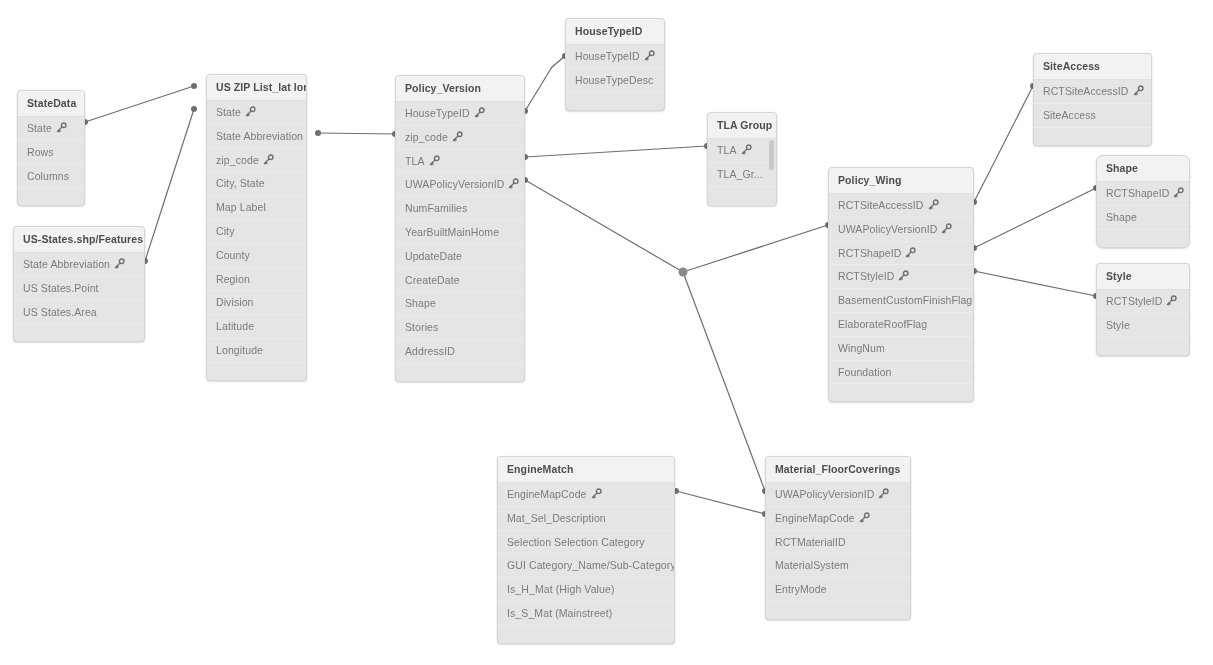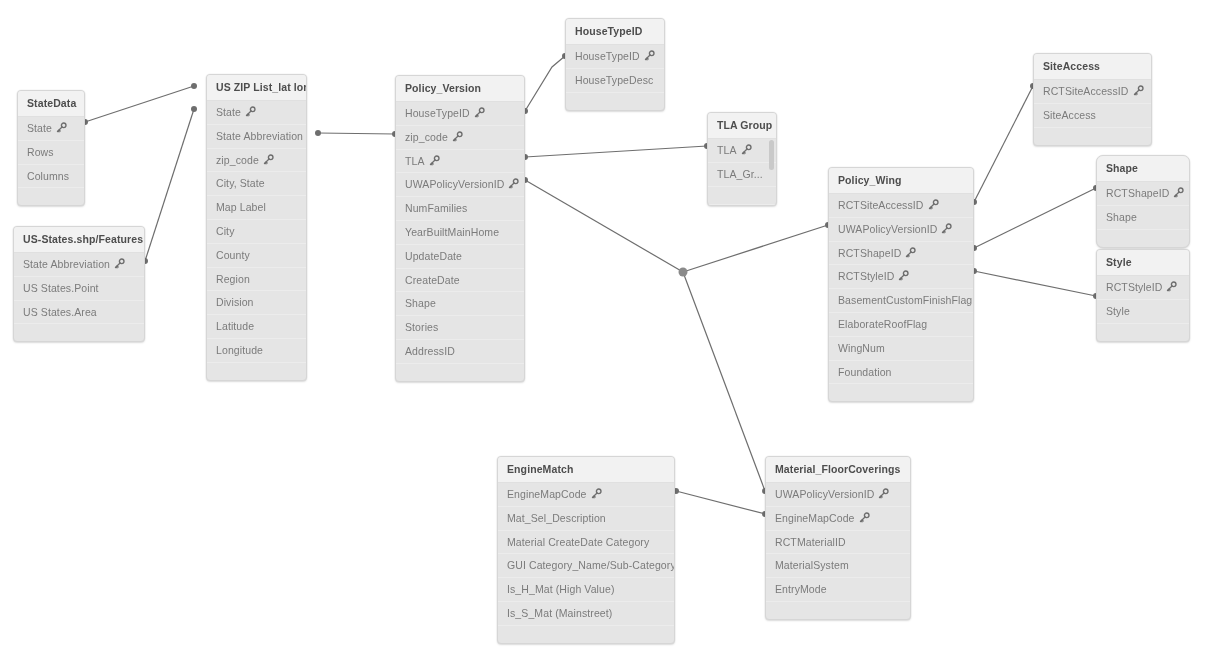--- a/index.html
+++ b/index.html
@@ -307,21 +307,21 @@
               <g fill="#6e6e6e">
                 <circle cx="8.4" cy="3.6" r="2.5" fill="none" stroke="#6e6e6e" stroke-width="1.5"></circle>
                 <path d="M6.6 5.4 L1.6 10.4" stroke="#6e6e6e" stroke-width="1.4" fill="none" stroke-linecap="round"></path>
                 <path d="M3.3 8.7 L4.5 9.9" stroke="#6e6e6e" stroke-width="1.4" fill="none" stroke-linecap="round"></path>
                 <path d="M2.3 9.7 L3.3 10.7" stroke="#6e6e6e" stroke-width="1.4" fill="none" stroke-linecap="round"></path>
               </g>
             </svg></span></div>
         <div class="field-row"><span>Shape</span></div>
         <div class="field-row empty"></div>
       </div>
-      <div class="table-card" style="left: 1096px; top: 249px; width: 94px;">
+      <div class="table-card" style="left: 1096px; top: 263px; width: 94px;">
         <div class="table-title">Style</div>
         <div class="field-row"><span>RCTStyleID</span><span class="keyicon"><svg width="11" height="11" viewBox="0 0 12 12">
               <g fill="#6e6e6e">
                 <circle cx="8.4" cy="3.6" r="2.5" fill="none" stroke="#6e6e6e" stroke-width="1.5"></circle>
                 <path d="M6.6 5.4 L1.6 10.4" stroke="#6e6e6e" stroke-width="1.4" fill="none" stroke-linecap="round"></path>
                 <path d="M3.3 8.7 L4.5 9.9" stroke="#6e6e6e" stroke-width="1.4" fill="none" stroke-linecap="round"></path>
                 <path d="M2.3 9.7 L3.3 10.7" stroke="#6e6e6e" stroke-width="1.4" fill="none" stroke-linecap="round"></path>
               </g>
             </svg></span></div>
         <div class="field-row"><span>Style</span></div>
@@ -331,21 +331,21 @@
         <div class="table-title">EngineMatch</div>
         <div class="field-row"><span>EngineMapCode</span><span class="keyicon"><svg width="11" height="11" viewBox="0 0 12 12">
               <g fill="#6e6e6e">
                 <circle cx="8.4" cy="3.6" r="2.5" fill="none" stroke="#6e6e6e" stroke-width="1.5"></circle>
                 <path d="M6.6 5.4 L1.6 10.4" stroke="#6e6e6e" stroke-width="1.4" fill="none" stroke-linecap="round"></path>
                 <path d="M3.3 8.7 L4.5 9.9" stroke="#6e6e6e" stroke-width="1.4" fill="none" stroke-linecap="round"></path>
                 <path d="M2.3 9.7 L3.3 10.7" stroke="#6e6e6e" stroke-width="1.4" fill="none" stroke-linecap="round"></path>
               </g>
             </svg></span></div>
         <div class="field-row"><span>Mat_Sel_Description</span></div>
-        <div class="field-row"><span>Material CreateDate Category</span></div>
+        <div class="field-row"><span>Selection Selection Category</span></div>
         <div class="field-row"><span>GUI Category_Name/Sub-Category</span></div>
         <div class="field-row"><span>Is_H_Mat (High Value)</span></div>
         <div class="field-row"><span>Is_S_Mat (Mainstreet)</span></div>
         <div class="field-row empty"></div>
       </div>
       <div class="table-card" style="left: 765px; top: 456px; width: 146px;">
         <div class="table-title">Material_FloorCoverings</div>
         <div class="field-row"><span>UWAPolicyVersionID</span><span class="keyicon"><svg width="11" height="11" viewBox="0 0 12 12">
               <g fill="#6e6e6e">
                 <circle cx="8.4" cy="3.6" r="2.5" fill="none" stroke="#6e6e6e" stroke-width="1.5"></circle>

